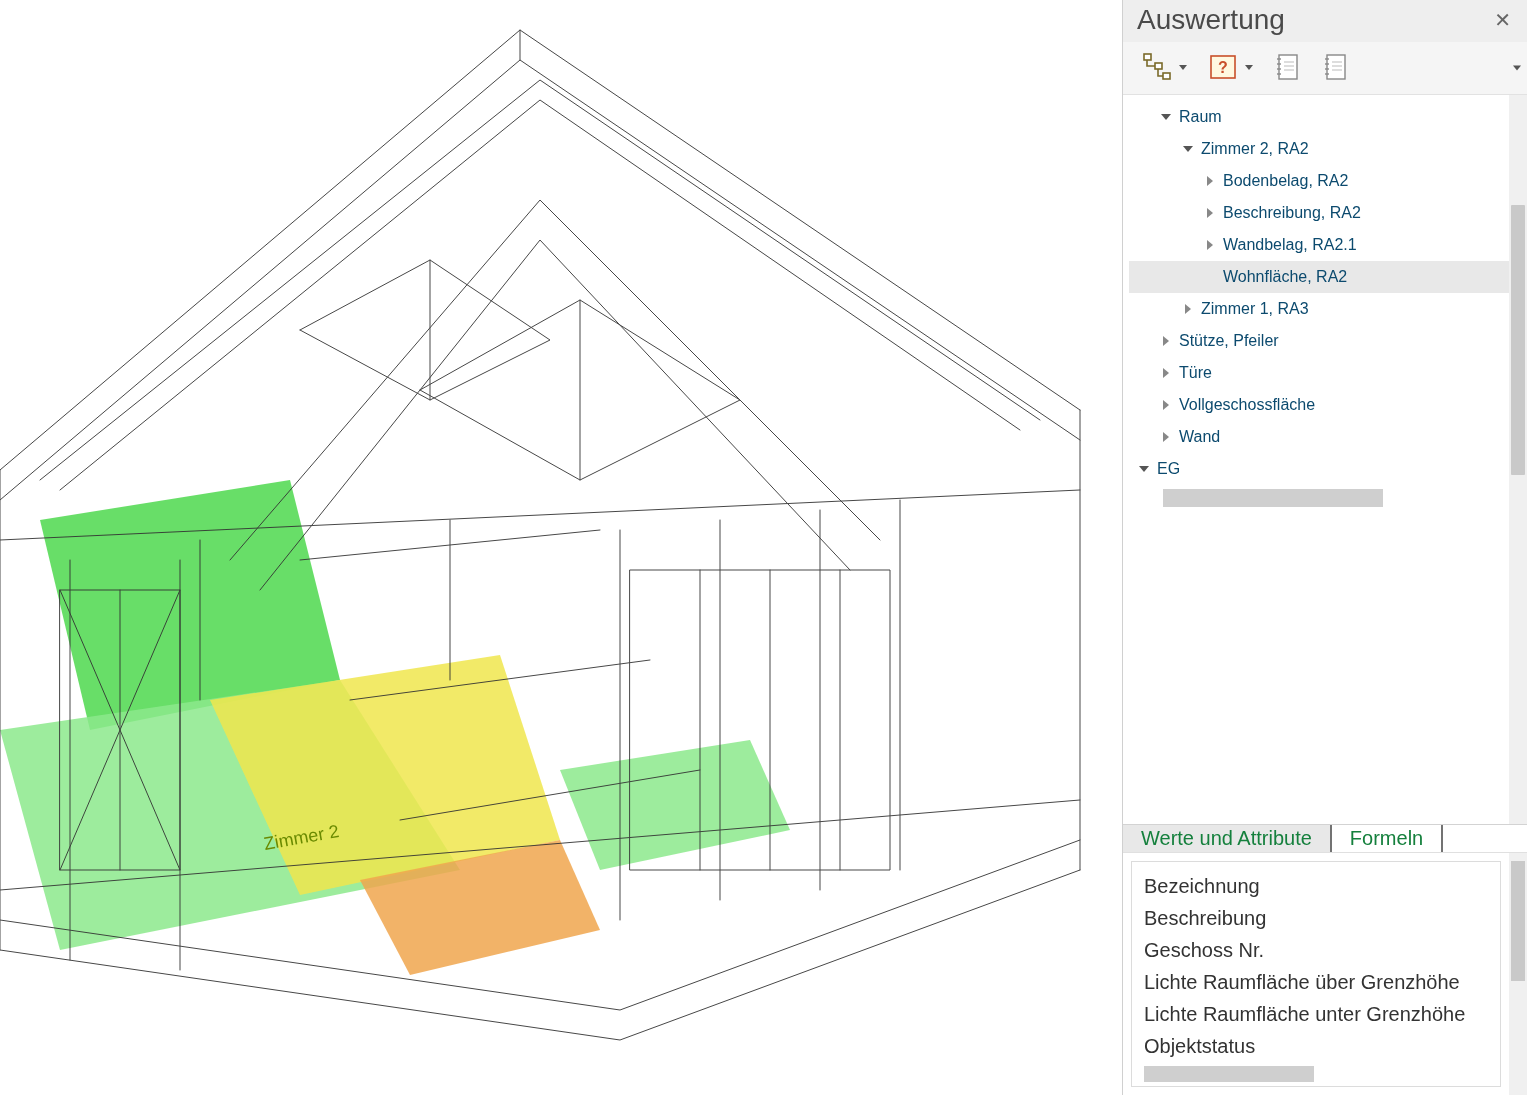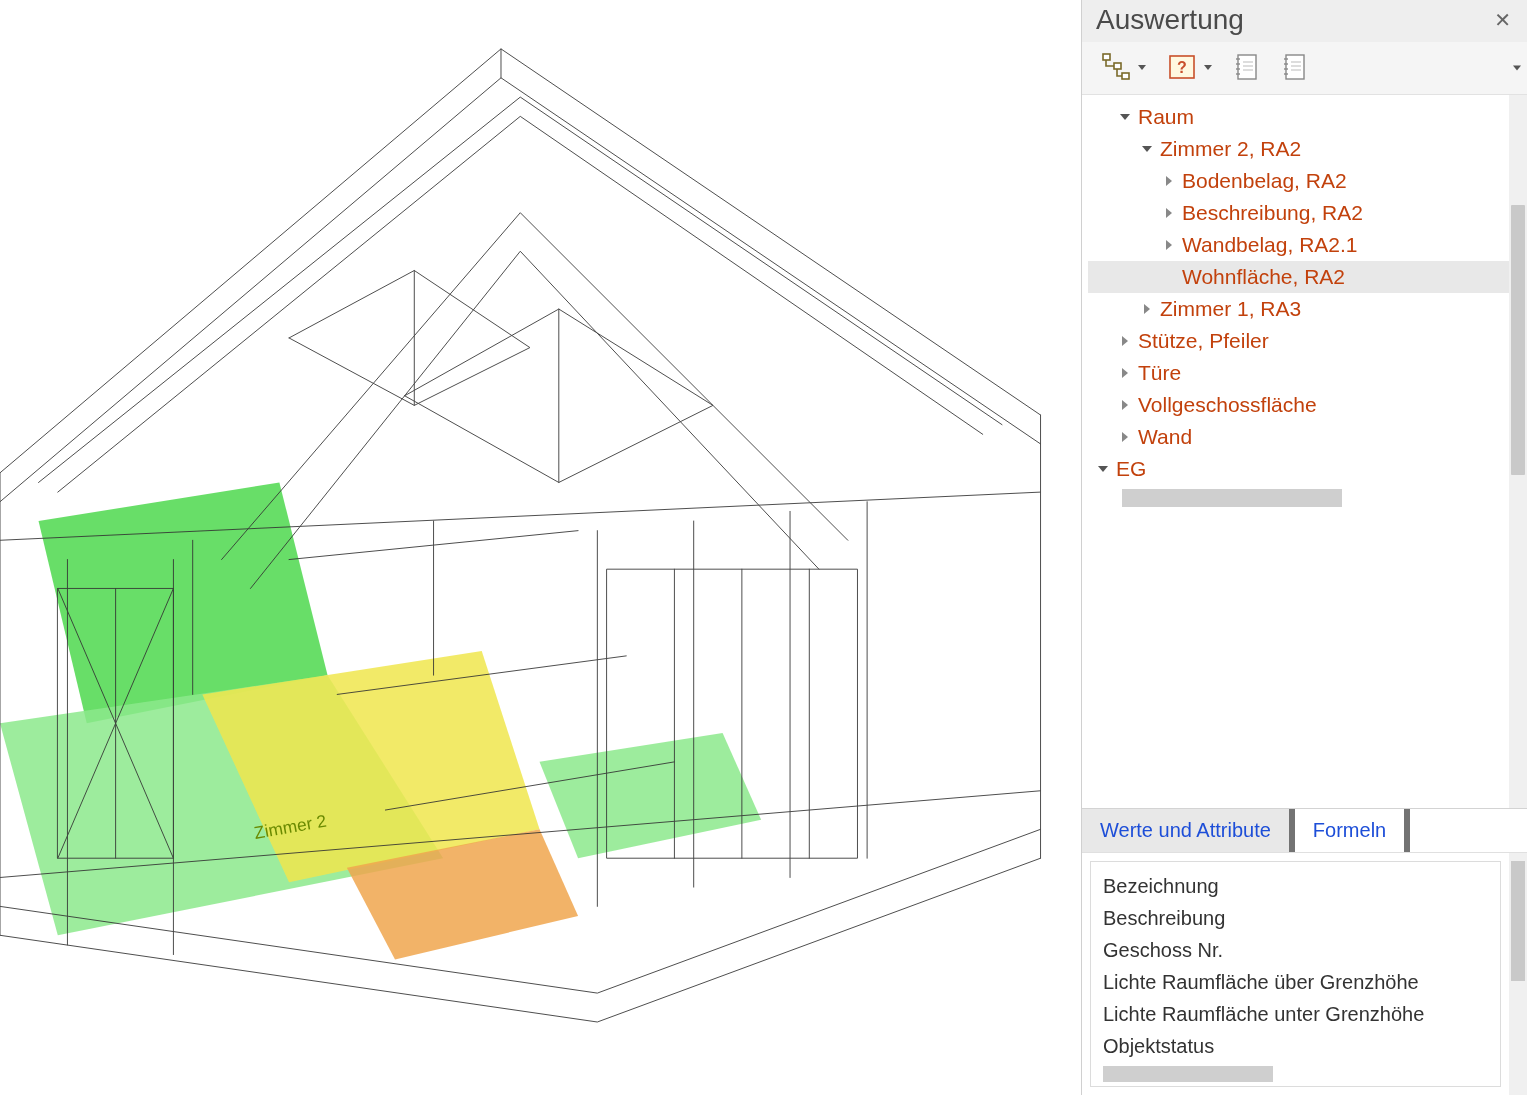--- a/index.html
+++ b/index.html
@@ -1,44 +1,44 @@
 <!DOCTYPE html>
 <html><head>
 <meta charset="utf-8">
 <style>
   * { box-sizing: border-box; margin: 0; padding: 0; font-family: "Segoe UI", Arial, sans-serif; }
   html, body { width: 1527px; height: 1095px; overflow: hidden; background: #ffffff; }
   .root { display: flex; width: 100%; height: 100%; }
   .viewport { flex: 1; position: relative; background: #ffffff; overflow: hidden; }
   .viewport svg { width: 100%; height: 100%; }
-  .panel { width: 446px; height: 100%; border-left: 1px solid #d0d0d0; display: flex; flex-direction: column; background: #f5f5f5; }
+  .panel { width: 405px; height: 100%; border-left: 1px solid #d0d0d0; display: flex; flex-direction: column; background: #f5f5f5; }
   .panel-header { display: flex; align-items: center; justify-content: space-between; padding: 4px 10px 6px 14px; background: #eeeeee; }
   .panel-title { font-size: 28px; color: #4a4a4a; font-weight: 400; }
   .close-x { font-size: 20px; color: #666; cursor: pointer; padding: 2px 6px; }
   .toolbar { display: flex; align-items: center; gap: 12px; padding: 6px 10px 8px 14px; background: #f5f5f5; border-bottom: 1px solid #e2e2e2; position: relative; }
   .tool-btn { display: flex; align-items: center; gap: 4px; padding: 3px 4px; cursor: pointer; }
   .icon-svg { width: 32px; height: 32px; }
   .icon-small { width: 28px; height: 30px; }
   .dropdown-caret { width: 0; height: 0; border-left: 4px solid transparent; border-right: 4px solid transparent; border-top: 5px solid #555; margin-left: 2px; }
   .toolbar-overflow { position: absolute; right: 6px; top: 50%; transform: translateY(-50%); width: 0; height: 0; border-left: 4px solid transparent; border-right: 4px solid transparent; border-top: 5px solid #555; cursor: pointer; }
   .tree-container { flex: 1; overflow: hidden; display: flex; background: #ffffff; }
   .tree { flex: 1; padding: 6px 0 6px 6px; overflow: hidden; }
-  .tree-row { display: flex; align-items: center; height: 32px; font-size: 21px; color: #c2410c; cursor: default; white-space: nowrap; padding-right: 8px; }
+  .tree-row { display: flex; align-items: center; height: 32px; font-size: 16px; color: #0c4a6e; cursor: default; white-space: nowrap; padding-right: 8px; }
   .tree-row.selected { background: #e8e8e8; }
   .tree-indent { display: inline-block; }
   .expander { width: 18px; display: inline-flex; justify-content: center; align-items: center; cursor: pointer; color: #555; font-size: 14px; }
   .expander.chev-down::before { content: ""; display: inline-block; width: 0; height: 0; border-left: 5px solid transparent; border-right: 5px solid transparent; border-top: 6px solid #555; }
   .expander.chev-right::before { content: ""; display: inline-block; width: 0; height: 0; border-top: 5px solid transparent; border-bottom: 5px solid transparent; border-left: 6px solid #888; }
   .expander.none::before { content: ""; }
   .tree-label { margin-left: 4px; }
   .scrollbar-v { width: 18px; background: #f0f0f0; position: relative; }
   .scrollbar-v .thumb { position: absolute; left: 2px; right: 2px; background: #c9c9c9; border-radius: 1px; }
   .eg-stub { margin: 4px 0 0 34px; width: 220px; height: 18px; background: #cfcfcf; }
   .tabs { display: flex; border-top: 1px solid #d3d3d3; background: #ffffff; }
-  .tab { padding: 10px 18px; font-size: 20px; color: #1d4ed8; cursor: pointer; border-right: 6px solid #737373; }
+  .tab { padding: 2px 18px; font-size: 20px; color: #15803d; cursor: pointer; border-right: 2px solid #737373; }
   .tab.active { background: #e8e8e8; }
   .tab.inactive { background: #ffffff; }
   .attrs-container { display: flex; background: #ffffff; border-top: 1px solid #e0e0e0; }
   .attrs-list { flex: 1; padding: 8px 0 4px 12px; overflow: hidden; border: 1px solid #dcdcdc; margin: 8px; }
   .attr-row { font-size: 20px; color: #333; line-height: 32px; white-space: nowrap; overflow: hidden; }
   .attrs-scroll { width: 18px; background: #f0f0f0; position: relative; }
   .attrs-scroll .thumb { position: absolute; left: 2px; right: 2px; top: 8px; height: 120px; background: #c9c9c9; }
   .attr-stub { margin-top: 4px; width: 170px; height: 16px; background: #cfcfcf; }
 </style>
 </head>

